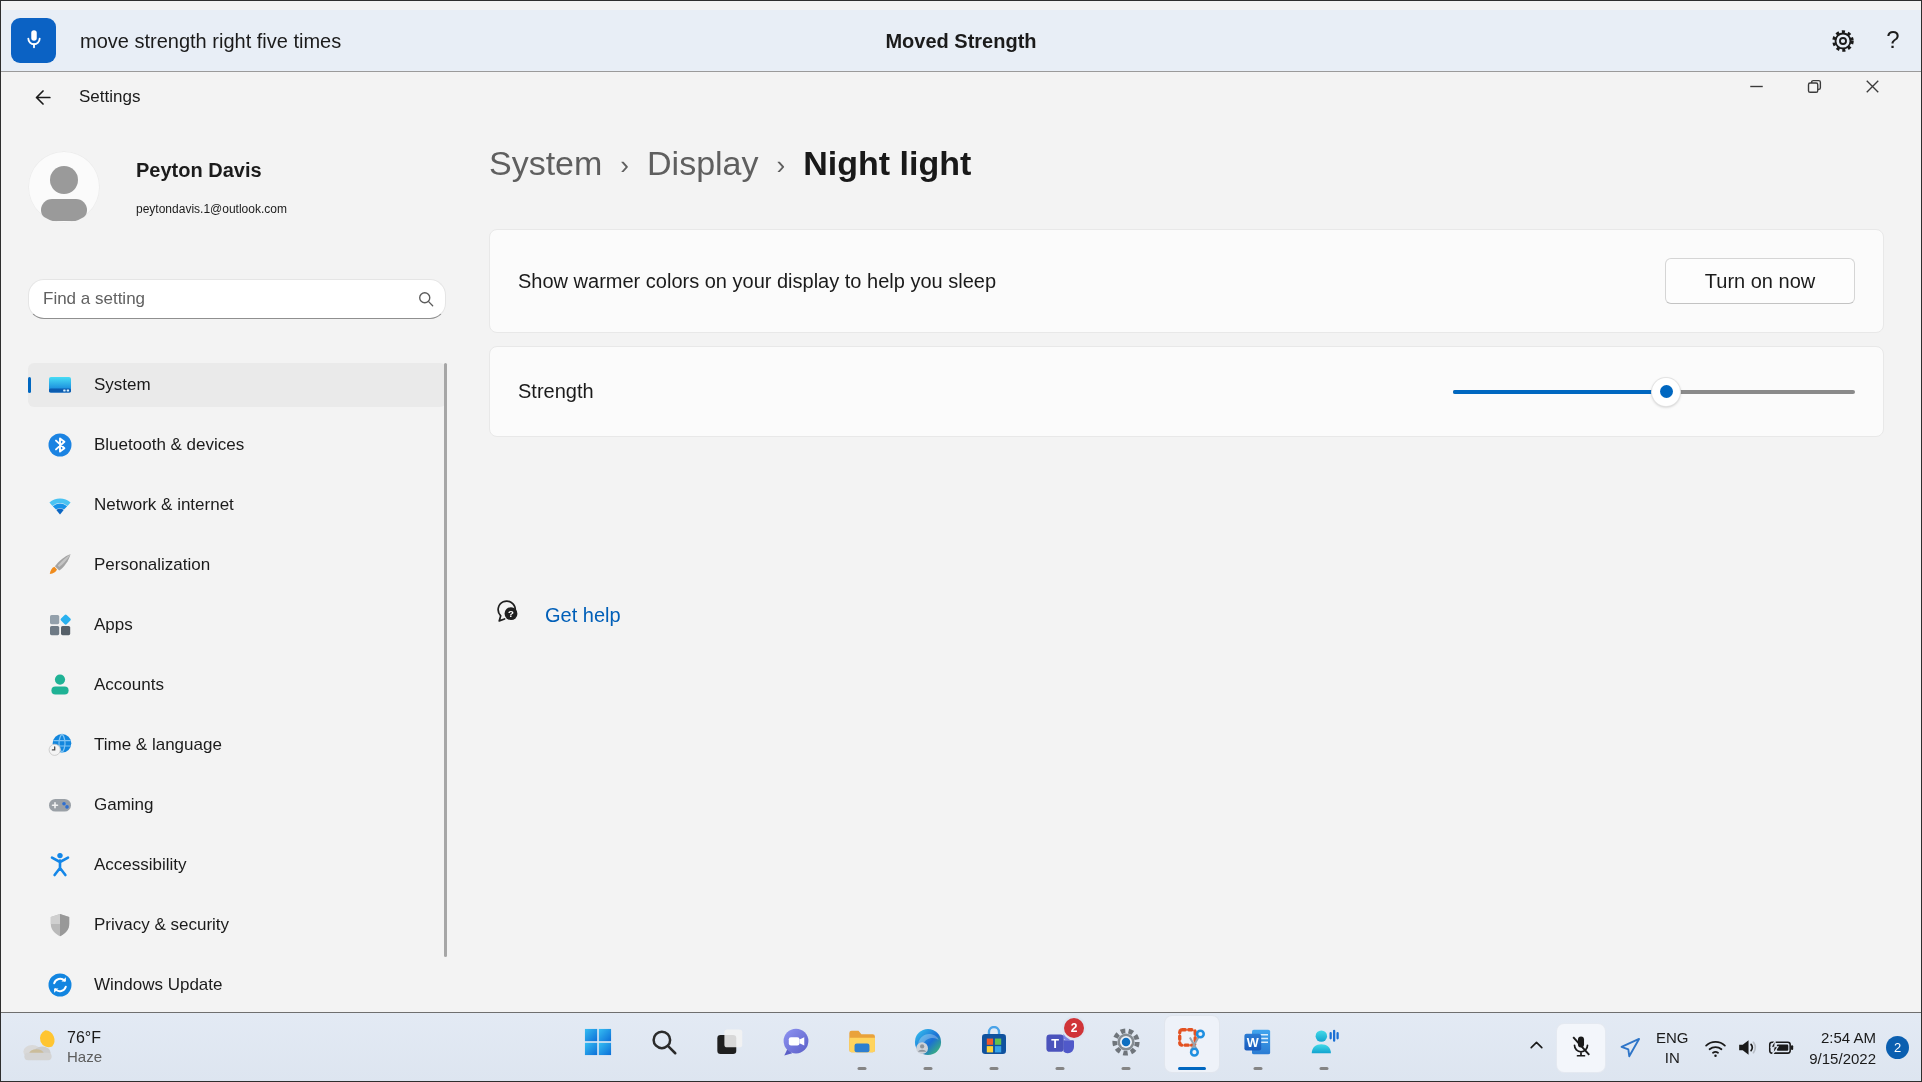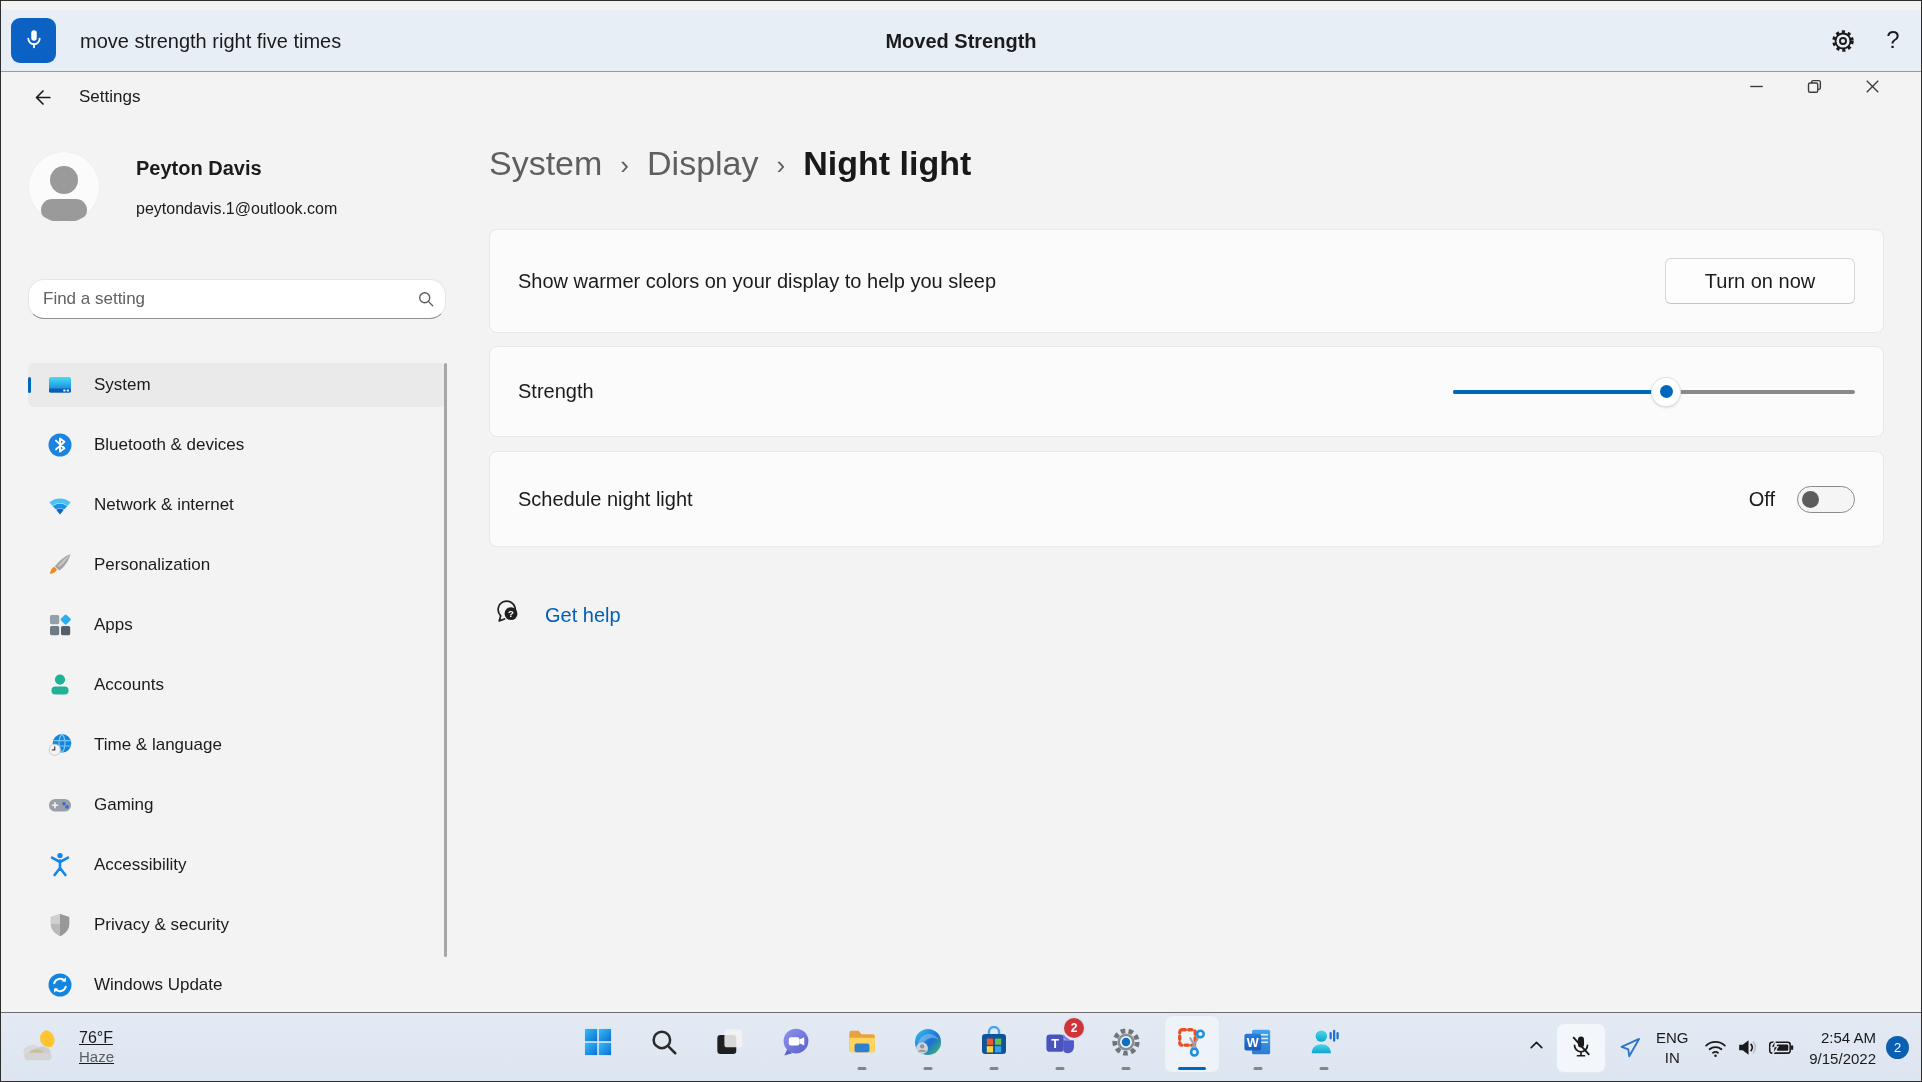--- a/index.html
+++ b/index.html
@@ -29,21 +29,21 @@
   .win-title { position:absolute; left:78px; top:86px; font-size:17px; }
 
   
   .profile { position:absolute; left:27px; top:150px; display:flex; align-items:center; }
   .avatar { width:72px; height:72px; border-radius:50%; background:#fbfbfb; position:relative; overflow:hidden;
     box-shadow:inset 0 0 0 1px #ededed; }
   .avatar .head { position:absolute; left:22px; top:15px; width:28px; height:28px; border-radius:50%; background:#9a9a9a; }
   .avatar .body { position:absolute; left:13px; top:48px; width:46px; height:22px; border-radius:11px; background:#9a9a9a; }
   .profile-text { margin-left:36px; }
   .profile-name { font-size:20px; font-weight:700; }
-  .profile-email { font-size:16px; margin-top:20px; }
+  .profile-email { font-size:12px; margin-top:20px; }
 
   .searchbox { position:absolute; left:27px; top:278px; width:418px; height:40px; background:#fff;
     border:1px solid #e5e5e5; border-bottom:1px solid #8f8f8f; border-radius:16px;
     display:flex; align-items:center; }
   .searchbox input { flex:1; border:none; outline:none; background:transparent; font-size:17px;
     padding-left:14px; color:#1b1b1b; font-family:inherit; }
   .searchbox input::placeholder { color:#616161; }
   .searchbox .sicon { width:38px; display:flex; justify-content:center; }
 
   .nav { position:absolute; left:27px; top:362px; width:418px; }
@@ -88,21 +88,21 @@
     position:relative; }
   .toggle .knob { position:absolute; left:4px; top:4px; width:17px; height:17px; border-radius:50%; background:#5d5d5d; }
 
   .help-row { position:absolute; left:492px; top:597px; display:flex; align-items:center; }
   .help-link { margin-left:22px; font-size:20px; color:#005fb8; text-decoration:none; }
 
   
   .taskbar { position:absolute; left:0; bottom:0; width:100%; height:69px;
     background:linear-gradient(#e3eaf4,#dde5f0); border-top:1px solid #6f6f6f; }
   .weather { position:absolute; left:16px; top:0; height:69px; display:flex; align-items:center; }
-  .weather-text { margin-left:20px; line-height:1.25;text-decoration:underline; }
+  .weather-text { margin-left:8px; line-height:1.25; }
   .weather-temp { font-size:16px; color:#1a1a1a; }
   .weather-cond { font-size:15px; color:#5d5d5d; }
 
   .tb-center { position:absolute; left:50%; transform:translateX(-50%); top:3px; display:flex; gap:12px; }
   .tb-icon { position:relative; width:54px; height:56px; border-radius:7px;
     display:flex; align-items:center; justify-content:center; }
   .tb-icon.active { background:#eef2f9; box-shadow:0 0 0 1px #e1e6ee; }
   .tb-icon .dot { position:absolute; bottom:2px; left:50%; transform:translateX(-50%);
     width:9px; height:3.5px; border-radius:2px; background:#858585; }
   .tb-icon .bar { position:absolute; bottom:2px; left:50%; transform:translateX(-50%);
@@ -354,29 +354,20 @@
     </div>
   </div>
 
   <div class="card card1">
     <div class="card-label">Show warmer colors on your display to help you sleep</div>
     <div class="card-right">
       <button class="btn">Turn on now</button>
     </div>
   </div>
 
-  <div class="card card3">
-    <div class="card-label">Schedule night light</div>
-    <div class="card-right">
-      <span class="toggle-label">Off</span>
-      <div class="toggle">
-        <div class="knob"></div>
-      </div>
-    </div>
-  </div>
 
   <div class="help-row">
     <span>
       <svg width="30" height="30" viewBox="0 0 28 28">
           <path d="M20.8 10.6a8 8 0 1 0-13.6 6L5.8 21.4l5-1.8" fill="none" stroke="#1f1f1f" stroke-width="1.6" stroke-linecap="round" stroke-linejoin="round"></path>
           <circle cx="16.8" cy="14.6" r="6" fill="#1f1f1f"></circle>
           <text x="16.8" y="17.6" font-size="9" font-weight="bold" fill="#fff" text-anchor="middle">?</text>
         </svg>
     </span>
     <a class="help-link" href="#">Get help</a>

